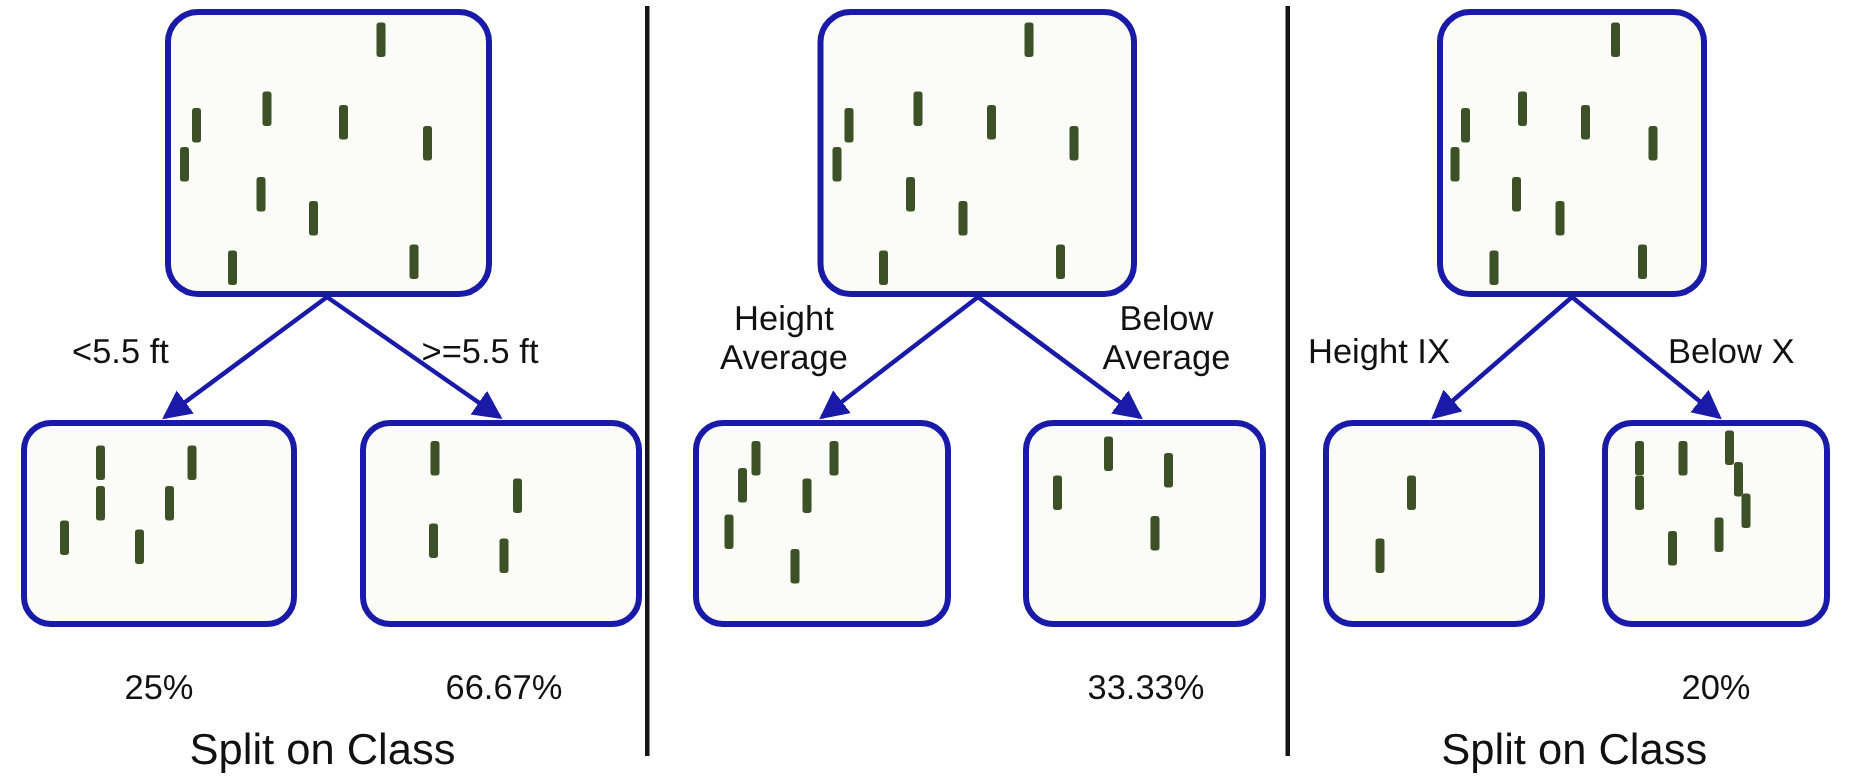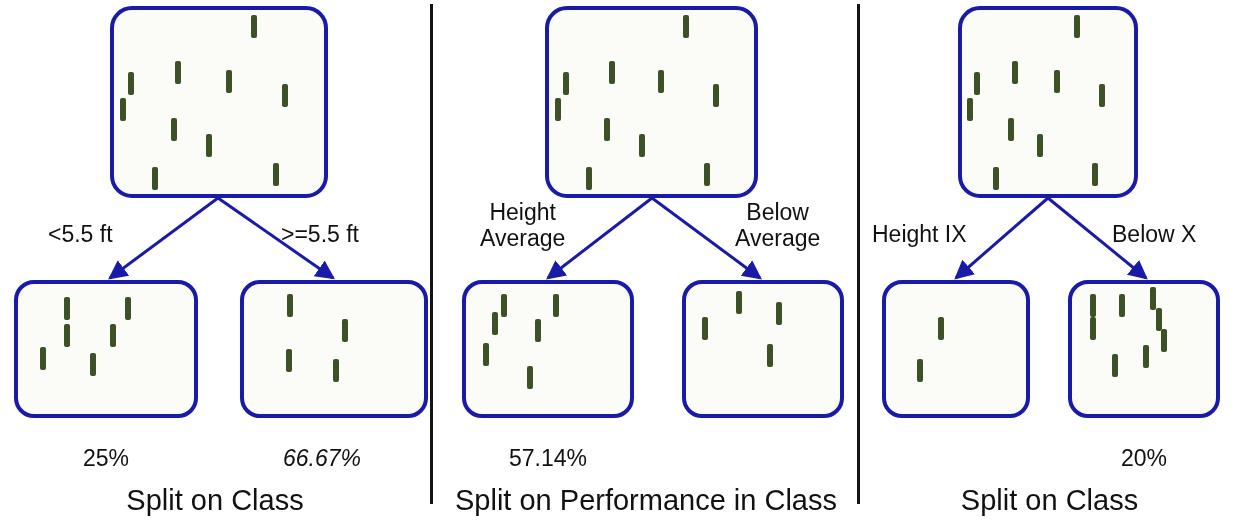--- a/index.html
+++ b/index.html
@@ -159,21 +159,21 @@
       <div class="tok" style="left: 88.9888px; top: 47.5269px; width: 30px; height: 30px;"><span class="cross"><i></i><b></b><u></u><s></s></span></div>
       <div class="tok" style="left: 131.461px; top: 34.9462px; width: 30px; height: 30px;"><span class="cross"><i></i><b></b><u></u><s></s></span></div>
       <div class="tok" style="left: 114.27px; top: 64.3011px; width: 30px; height: 30px;"><span class="cross"><i></i><b></b><u></u><s></s></span></div>
       <div class="tok" style="left: 43.4831px; top: 12.5806px; width: 30px; height: 15px;"><span class="rect"></span></div>
       <div class="tok" style="left: 98.0899px; top: 38.4409px; width: 30px; height: 15px;"><span class="rect"></span></div>
       <div class="tok" style="left: 42.4719px; top: 68.4946px; width: 30px; height: 15px;"><span class="rect"></span></div>
       <div class="tok" style="left: 88.9888px; top: 78.2796px; width: 30px; height: 15px;"><span class="rect"></span></div>
     </div>
 
   <div class="pct" style="left:26px;top:445px;width:160px;">25%</div>
-  <div class="pct" style="left:242px;top:445px;width:160px;font-style:italic;">66.67%</div>
+  <div class="pct" style="left:256px;top:445px;width:160px;">66.67%</div>
 
   <div class="caption" style="left:0px;top:484px;width:430px;">Split on Class</div>
 
   <div class="node" style="left:545px;top:6px;width:213px;height:192px;">
       <div class="tok" style="left: 16.1236px; top: 21.7634px; width: 30px; height: 30px;"><span class="cross"><i></i><b></b><u></u><s></s></span></div>
       <div class="tok" style="left: 54.1292px; top: 16.8172px; width: 30px; height: 30px;"><span class="cross"><i></i><b></b><u></u><s></s></span></div>
       <div class="tok" style="left: 86.3764px; top: 16.8172px; width: 30px; height: 30px;"><span class="cross"><i></i><b></b><u></u><s></s></span></div>
       <div class="tok" style="left: 132.444px; top: 28.6882px; width: 30px; height: 30px;"><span class="cross"><i></i><b></b><u></u><s></s></span></div>
       <div class="tok" style="left: 49.5225px; top: 53.4194px; width: 30px; height: 30px;"><span class="cross"><i></i><b></b><u></u><s></s></span></div>
       <div class="tok" style="left: 84.073px; top: 56.3871px; width: 30px; height: 30px;"><span class="cross"><i></i><b></b><u></u><s></s></span></div>
@@ -214,23 +214,22 @@
     </div>
   <div class="node child" style="left:682px;top:280px;width:162px;height:138px;">
       <div class="tok" style="left: 50.1798px; top: 36.3441px; width: 30px; height: 30px;"><span class="cross"><i></i><b></b><u></u><s></s></span></div>
       <div class="tok" style="left: 19.0337px; top: 61.5054px; width: 30px; height: 30px;"><span class="cross"><i></i><b></b><u></u><s></s></span></div>
       <div class="tok" style="left: 50.1798px; top: 10.4839px; width: 30px; height: 15px;"><span class="rect"></span></div>
       <div class="tok" style="left: 89.9775px; top: 20.9677px; width: 30px; height: 15px;"><span class="rect"></span></div>
       <div class="tok" style="left: 15.573px; top: 36.3441px; width: 30px; height: 15px;"><span class="rect"></span></div>
       <div class="tok" style="left: 81.3258px; top: 62.9032px; width: 30px; height: 15px;"><span class="rect"></span></div>
     </div>
 
-  <div class="pct" style="left:468px;top:445px;width:160px;">57.14%</div>
-
-  <div class="caption" style="left:434px;top:484px;width:424px;">Split on Performance in Class</div>
+  <div class="pct" style="left:684px;top:445px;width:160px;">33.33%</div>
+
 
   <div class="node" style="left:958px;top:6px;width:180px;height:192px;">
       <div class="tok" style="left: 13.5281px; top: 21.7634px; width: 30px; height: 30px;"><span class="cross"><i></i><b></b><u></u><s></s></span></div>
       <div class="tok" style="left: 45.4157px; top: 16.8172px; width: 30px; height: 30px;"><span class="cross"><i></i><b></b><u></u><s></s></span></div>
       <div class="tok" style="left: 72.4719px; top: 16.8172px; width: 30px; height: 30px;"><span class="cross"><i></i><b></b><u></u><s></s></span></div>
       <div class="tok" style="left: 111.124px; top: 28.6882px; width: 30px; height: 30px;"><span class="cross"><i></i><b></b><u></u><s></s></span></div>
       <div class="tok" style="left: 41.5506px; top: 53.4194px; width: 30px; height: 30px;"><span class="cross"><i></i><b></b><u></u><s></s></span></div>
       <div class="tok" style="left: 70.5393px; top: 56.3871px; width: 30px; height: 30px;"><span class="cross"><i></i><b></b><u></u><s></s></span></div>
       <div class="tok" style="left: 106.292px; top: 74.1935px; width: 30px; height: 30px;"><span class="cross"><i></i><b></b><u></u><s></s></span></div>
       <div class="tok" style="left: 11.5955px; top: 92px; width: 30px; height: 30px;"><span class="cross"><i></i><b></b><u></u><s></s></span></div>

